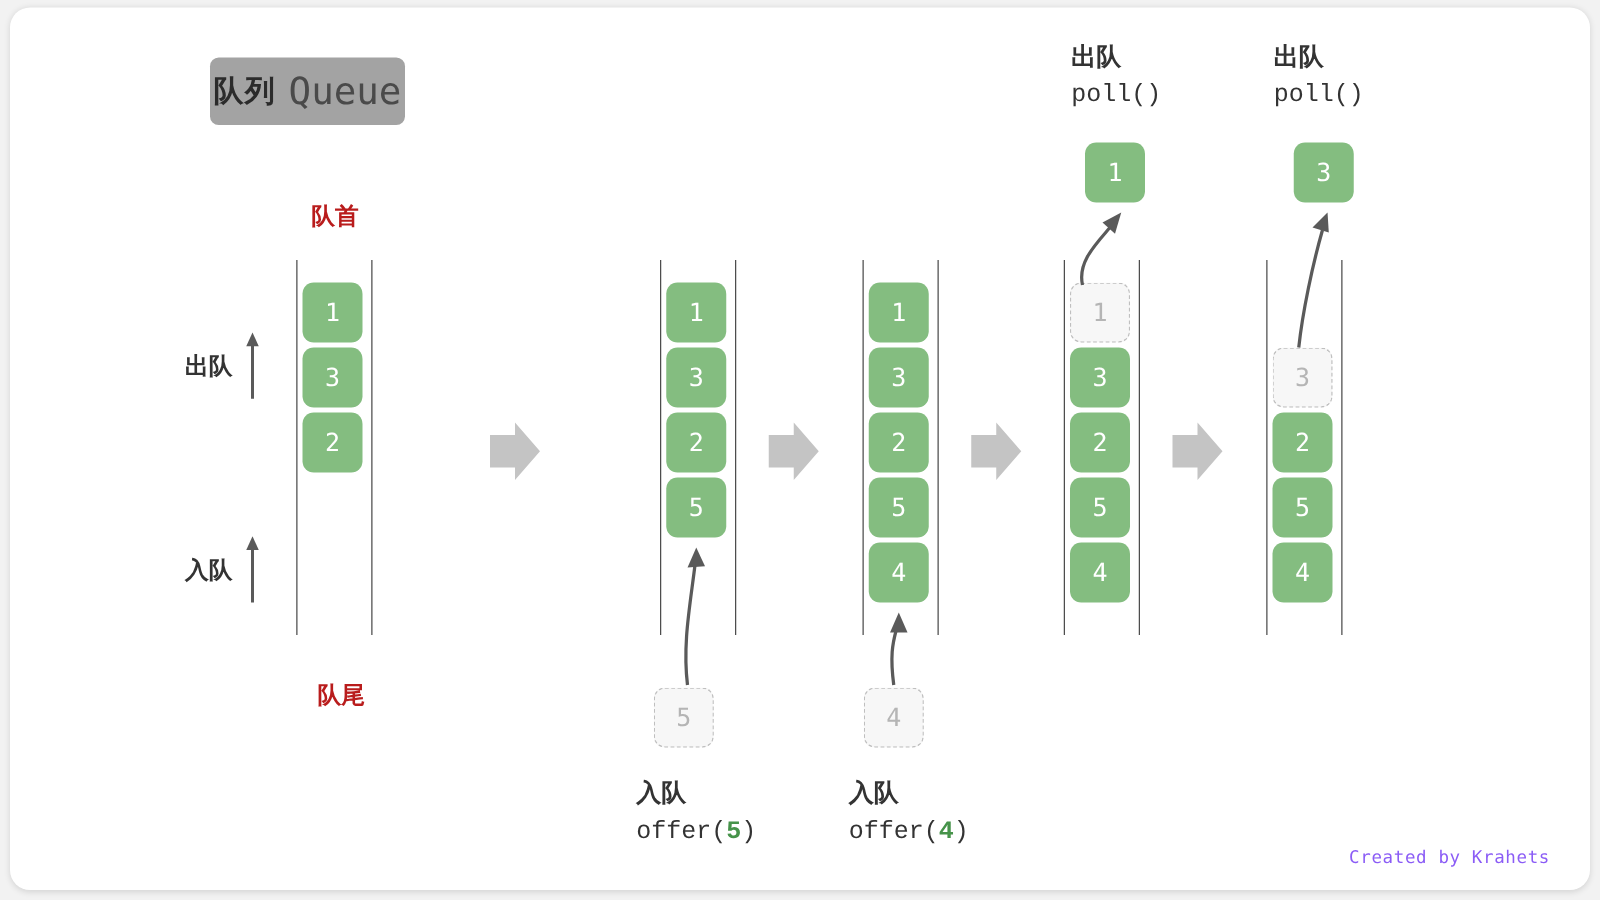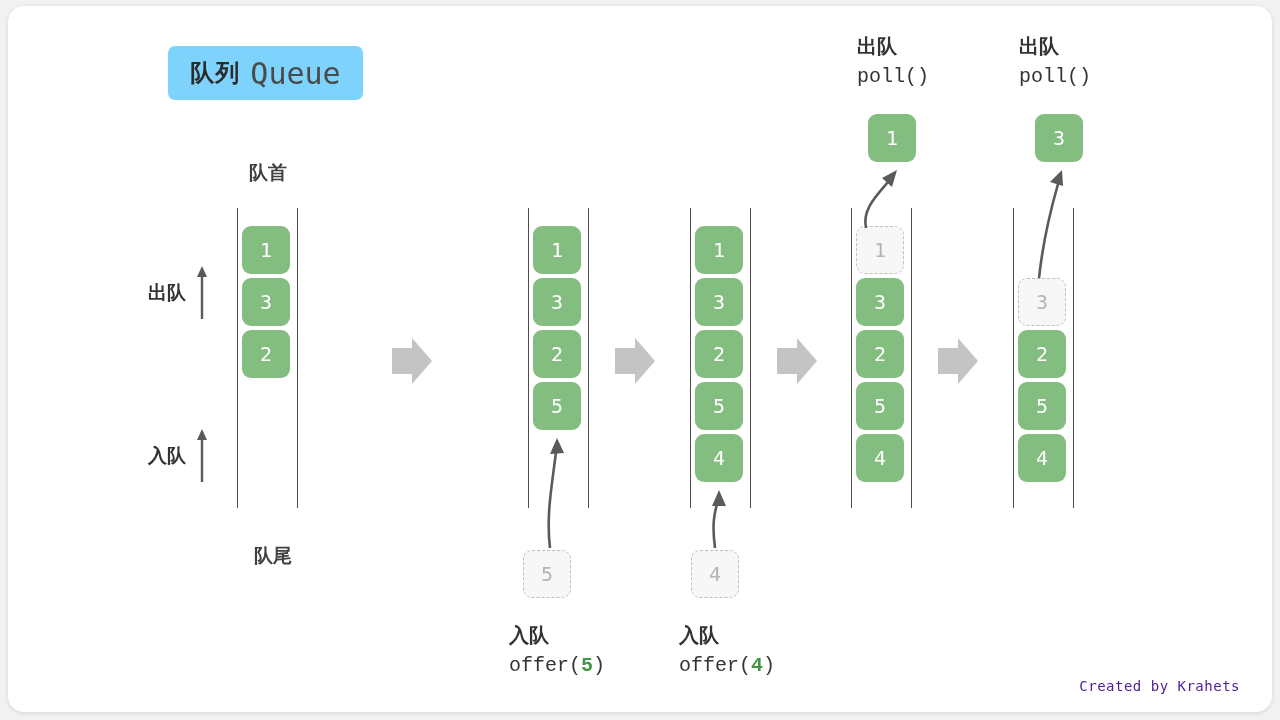--- a/index.html
+++ b/index.html
@@ -20,22 +20,22 @@
     width: 1264px; height: 706px;
     background: #ffffff;
     border-radius: 16px;
     box-shadow: 0 1px 5px rgba(0,0,0,0.13);
   }
 
   
   .title-badge {
     position: absolute;
     left: 168px; top: 46px;
-    width: 195px; height: 54px;
-    background: #7dd3fc;
+    width: 156px; height: 54px;
+    background: #a3a3a3;
     border-radius: 7px;
     display: flex;
     align-items: center;
     justify-content: center;
     gap: 10px;
   }
   .title-cn {
     font-size: 24px;
     font-weight: bold;
     color: #2b2b2b;
@@ -45,21 +45,21 @@
     font-size: 30px;
     color: #4a4a4a;
     font-family: "DejaVu Sans Mono", "Liberation Mono", monospace;
   }
 
   
   .lbl {
     position: absolute;
     font-size: 19px;
     font-weight: bold;
-    color: #404040;
+    color: #b91c1c;
     white-space: nowrap;
   }
   .lbl-head, .lbl-tail {
     text-align: center;
   }
 
   
   .column {
     position: absolute;
     top: 208px;
@@ -161,21 +161,21 @@
     left: 0; top: 0;
     width: 1280px; height: 720px;
     pointer-events: none;
   }
 
   .watermark {
     position: absolute;
     right: 40px;
     bottom: 26px;
     font-size: 14px;
-    color: #4c1d95;
+    color: #8b5cf6;
     font-family: "DejaVu Sans Mono", "Liberation Mono", monospace;
     letter-spacing: 0.5px;
   }
 </style>
 </head>
 <body>
 
 <div id="canvas">
   <div class="card"></div>
 

